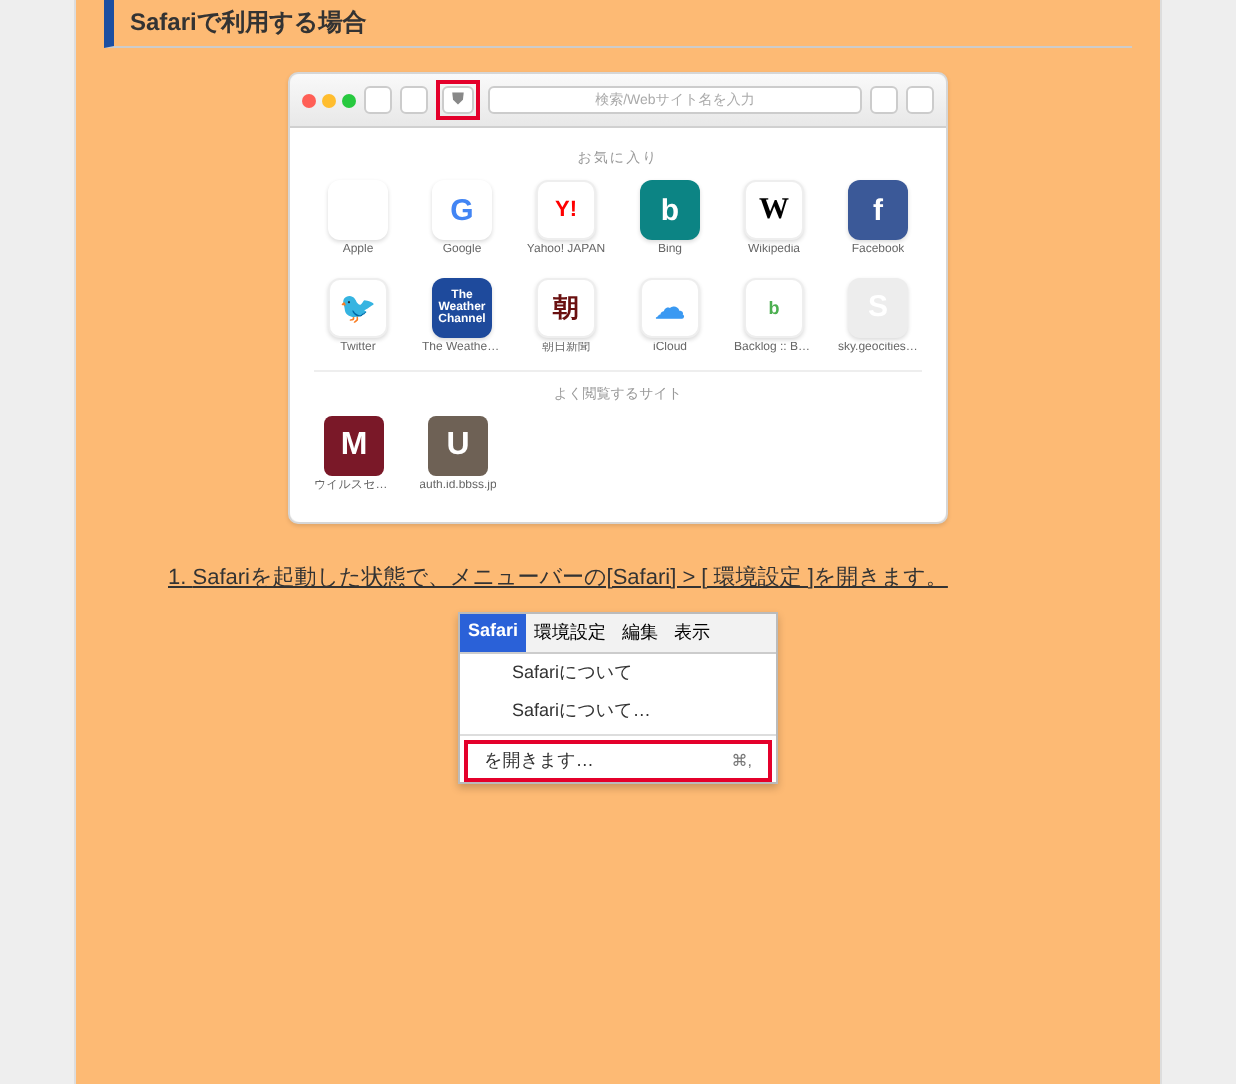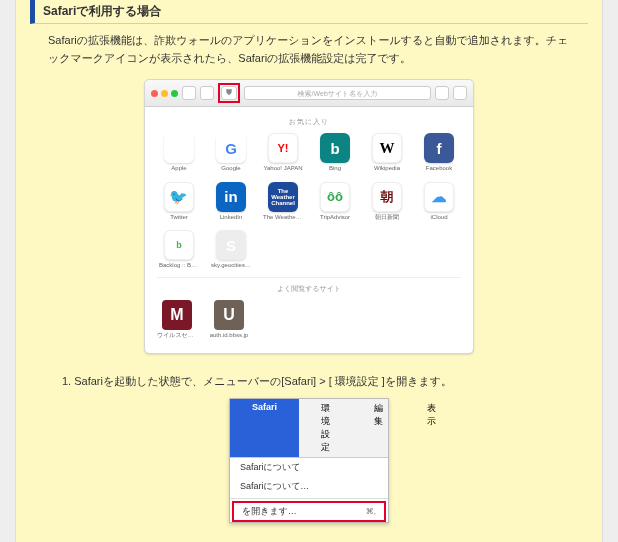--- a/index.html
+++ b/index.html
@@ -4,24 +4,24 @@
 <style>
   * { box-sizing: border-box; }
   body {
     margin: 0;
     font-family: "Hiragino Kaku Gothic ProN", "Meiryo", sans-serif;
     background: #eee;
     font-size: 11px;
     color: #333;
   }
   .page {
-    width: 588px;
+    width: 544px;
     height: 542px;
     margin: 0 auto;
-    background: #fef9c3;
+    background: #fdba74;
     padding: 0 14px 0 14px;
     overflow: hidden;
     border-left: 1px solid #ddd;
     border-right: 1px solid #ddd;
   }
   .sect-title {
     border-left: 5px solid #1c4fa1;
     padding: 3px 8px;
     font-weight: bold;
     font-size: 12px;
@@ -79,36 +79,36 @@
   }
   .fav-label { font-size:6px; color:#666; text-align:center; line-height:1.1; max-width:40px; overflow:hidden; white-space:nowrap; text-overflow:ellipsis;}
   .sep { border-top:1px solid #eee; margin: 8px 0 6px 0;}
   .freq-label { text-align:center; font-size:7px; color:#999; margin-bottom:6px;}
   .freq-grid { display:grid; grid-template-columns: repeat(2, 40px); gap: 12px; }
   .freq-icon { width:30px;height:30px;border-radius:4px;display:flex;align-items:center;justify-content:center;font-size:16px;font-weight:bold;color:#fff;}
   .note-red {
     color: #d00; font-weight:bold; padding: 0 18px; line-height:1.6; margin: 10px 0 8px 0; font-size:11px;
   }
   .ol { padding: 0 32px; }
-  .ol-item { margin-bottom: 8px; line-height:1.7; font-size:11px; }
+  .ol-item { margin-bottom: 8px; line-height:1.7; font-size:11px;text-decoration:underline; }
   .menu-shot {
     width: 160px; margin: 4px auto 0 auto;
     border:1px solid #bbb; background:#fff;
     box-shadow: 0 2px 4px rgba(0,0,0,.2);
     font-size: 9px;
   }
   .menubar {
     display:flex; background:#f2f2f2; border-bottom:1px solid #ccc;
   }
-  .menubar span { padding: 3px 22px; color:#000; }
+  .menubar span { padding: 3px 4px; color:#000; }
   .menubar span.sel { background:#2a61d8; color:#fff; font-weight:bold;}
   .menu-list { }
   .menu-item {
     display:flex; justify-content:space-between; align-items:center;
-    padding: 3px 10px; color:#333; background:#fff;
+    padding: 3px 26px; color:#333; background:#fff;
   }
   .menu-divider { height:1px; background:#ddd; margin:2px 0; }
   .menu-highlight { border:2px solid #e4002b; margin:0 2px; }
   .menu-highlight .menu-item { padding: 2px 8px; }
   .shortcut { color:#777; font-size:8px;}
   
   .i-apple { color:#777; }
   .i-yahoo { background:#fff; color:#f00; font-size:11px; font-weight:bold; border:1px solid #eee;}
   .i-bing { background:#0c8484; } .i-wiki { background:#fff;color:#000;border:1px solid #eee; font-family:serif;}
   .i-fb { background:#3b5998;} .i-tw { background:#fff;color:#1da1f2;border:1px solid #eee;}
@@ -123,21 +123,20 @@
   .g-logo span:nth-child(1){color:#4285F4;} .g-logo span:nth-child(2){color:#EA4335;}
   .g-logo span:nth-child(3){color:#FBBC05;} .g-logo span:nth-child(4){color:#34A853;}
 </style>
 </head>
 <body>
 
 <div class="page">
 
   <div class="sect-title">Safariで利用する場合</div>
 
-  <div class="body-text">Safariの拡張機能は、詐欺ウォールのアプリケーションをインストールすると自動で追加されます。チェックマークアイコンが表示されたら、Safariの拡張機能設定は完了です。</div>
 
   <div class="safari-window">
     <div class="titlebar">
       <div class="traffic">
         <div class="dot r"></div>
         <div class="dot y"></div>
         <div class="dot g"></div>
       </div>
       <div class="tool-seg"></div>
       <div class="tool-seg"></div>
@@ -177,30 +176,22 @@
           </div>
         <div class="fav">
             <div class="fav-icon i-fb">f</div>
             <div class="fav-label">Facebook</div>
           </div>
         <div class="fav">
             <div class="fav-icon i-tw">🐦</div>
             <div class="fav-label">Twitter</div>
           </div>
         <div class="fav">
-            <div class="fav-icon i-li">in</div>
-            <div class="fav-label">LinkedIn</div>
-          </div>
-        <div class="fav">
             <div class="fav-icon i-twc">The<br>Weather<br>Channel</div>
             <div class="fav-label">The Weather Channel</div>
-          </div>
-        <div class="fav">
-            <div class="fav-icon i-ta">ôô</div>
-            <div class="fav-label">TripAdvisor</div>
           </div>
         <div class="fav">
             <div class="fav-icon i-asahi">朝</div>
             <div class="fav-label">朝日新聞</div>
           </div>
         <div class="fav">
             <div class="fav-icon i-icloud">☁</div>
             <div class="fav-label">iCloud</div>
           </div>
         <div class="fav">

